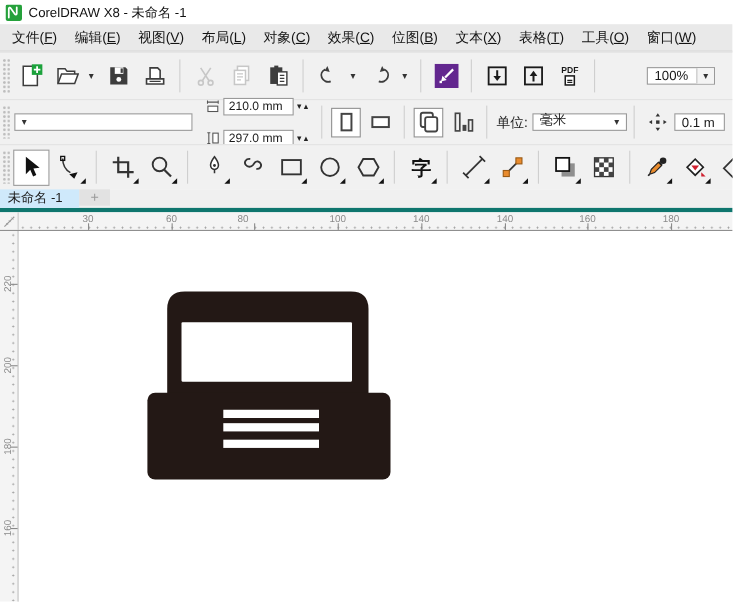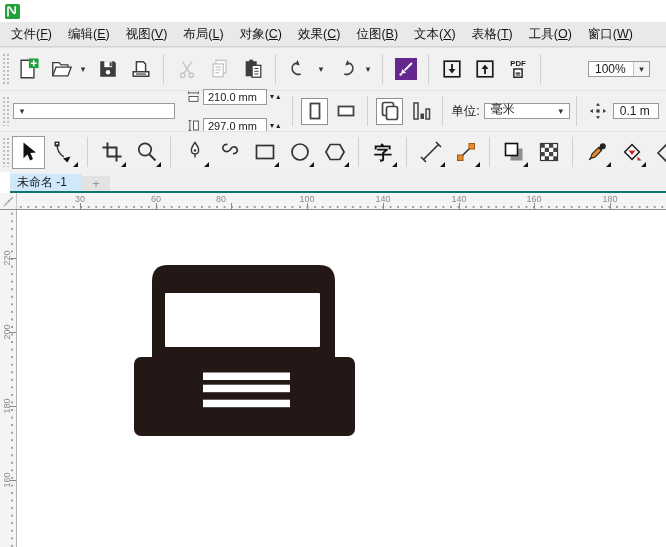--- a/index.html
+++ b/index.html
@@ -54,21 +54,21 @@
 
   
   .tool { width:33px; height:33px; display:flex; align-items:center; justify-content:center; color:#333;
           position:relative; margin:0 1px; flex:0 0 auto; }
   .tool svg { width:24px; height:24px; display:block; }
   .tool.selected { background:#fff; border:1px solid #9a9a9a; }
   .fly { position:absolute; right:2px; bottom:2px; width:0; height:0;
          border-left:5px solid transparent; border-bottom:5px solid #141414; }
 
   
-  .tabrow { height:21px; background:#f0f0f0; display:flex; align-items:flex-end; border-bottom:2px solid #0f766e;margin-left:10px; }
+  .tabrow { height:21px; background:#f0f0f0; display:flex; align-items:flex-start; border-bottom:4px solid #0f766e; }
   .tab-active { width:72px; background:#cfe9fb; display:flex; align-items:center; padding-left:7px; font-size:12px; color:#1c1c1c; }
   .tab-new { width:28px; background:#e2e2e2; display:flex; align-items:center; justify-content:center; color:#9a9a9a; font-size:13px; }
 
   
   .rulerrow { height:17px; display:flex; border-bottom:1px solid #8f8f8f; background:#f4f4f4; }
   .ruler-corner { width:17px; height:100%; border-right:1px solid #c9c9c9; display:flex; align-items:center; justify-content:center; }
   .hruler { position:relative; flex:1; height:100%;
             background-image:radial-gradient(circle,#9f9f9f .7px,transparent 1px);
             background-size:7.56px 4px; background-repeat:repeat-x; background-position:0 bottom; }
   .hlabel { position:absolute; top:1px; transform:translateX(-50%); font-size:9px; color:#8a8a8a; }
@@ -86,20 +86,21 @@
   .artwork { position:absolute; left:113px; top:52px; }
 </style>
 </head>
 <body>
 
 <div class="titlebar">
   <svg class="logo" viewBox="0 0 16 16">
     <rect width="16" height="16" rx="2" fill="#25a13b"></rect>
     <path d="M3.2 12.8V4.1c0-.9 1.1-1.3 1.7-.6l4.3 6.1c.5.7 1.7.4 1.7-.5V3" fill="none" stroke="#fff" stroke-width="1.7" stroke-linecap="round"></path>
   </svg>
+  <span class="title">CorelDRAW X8 - 未命名 -1</span>
 </div>
 
 <div class="menubar" id="menubar">
     <div class="menu-item">文件(<u>F</u>)</div>
     <div class="menu-item">编辑(<u>E</u>)</div>
     <div class="menu-item">视图(<u>V</u>)</div>
     <div class="menu-item">布局(<u>L</u>)</div>
     <div class="menu-item">对象(<u>C</u>)</div>
     <div class="menu-item">效果(<u>C</u>)</div>
     <div class="menu-item">位图(<u>B</u>)</div>

